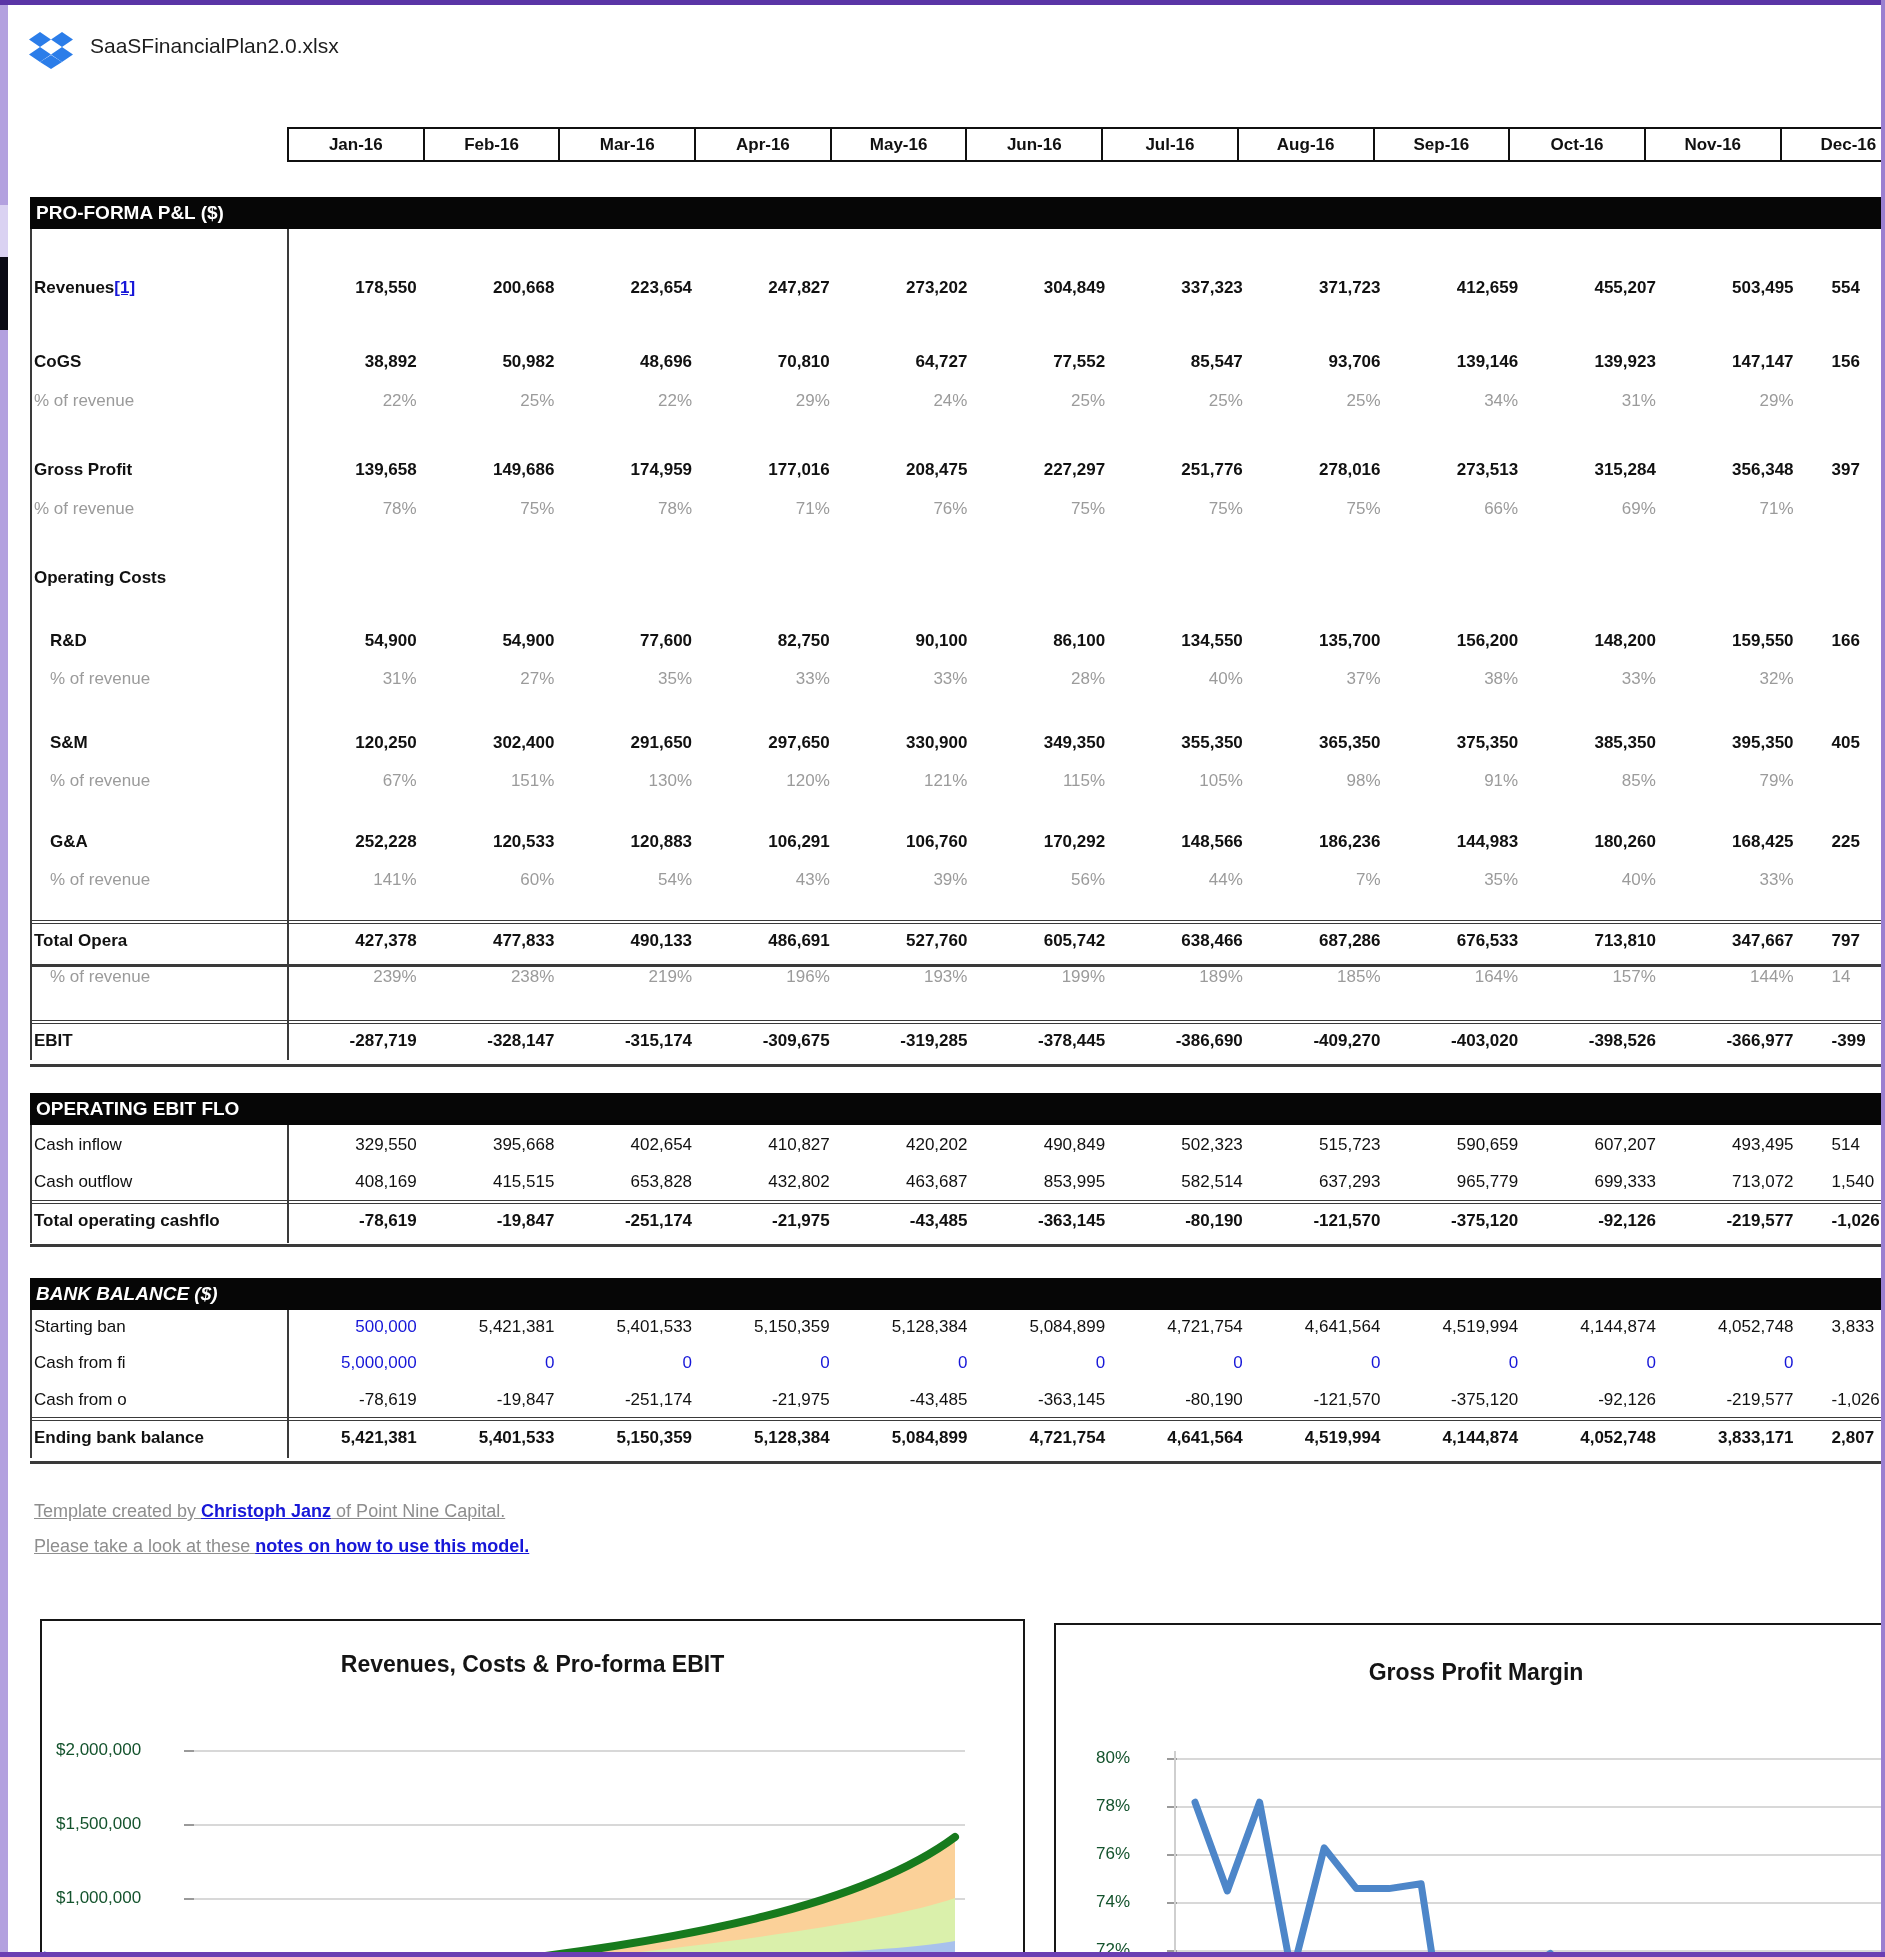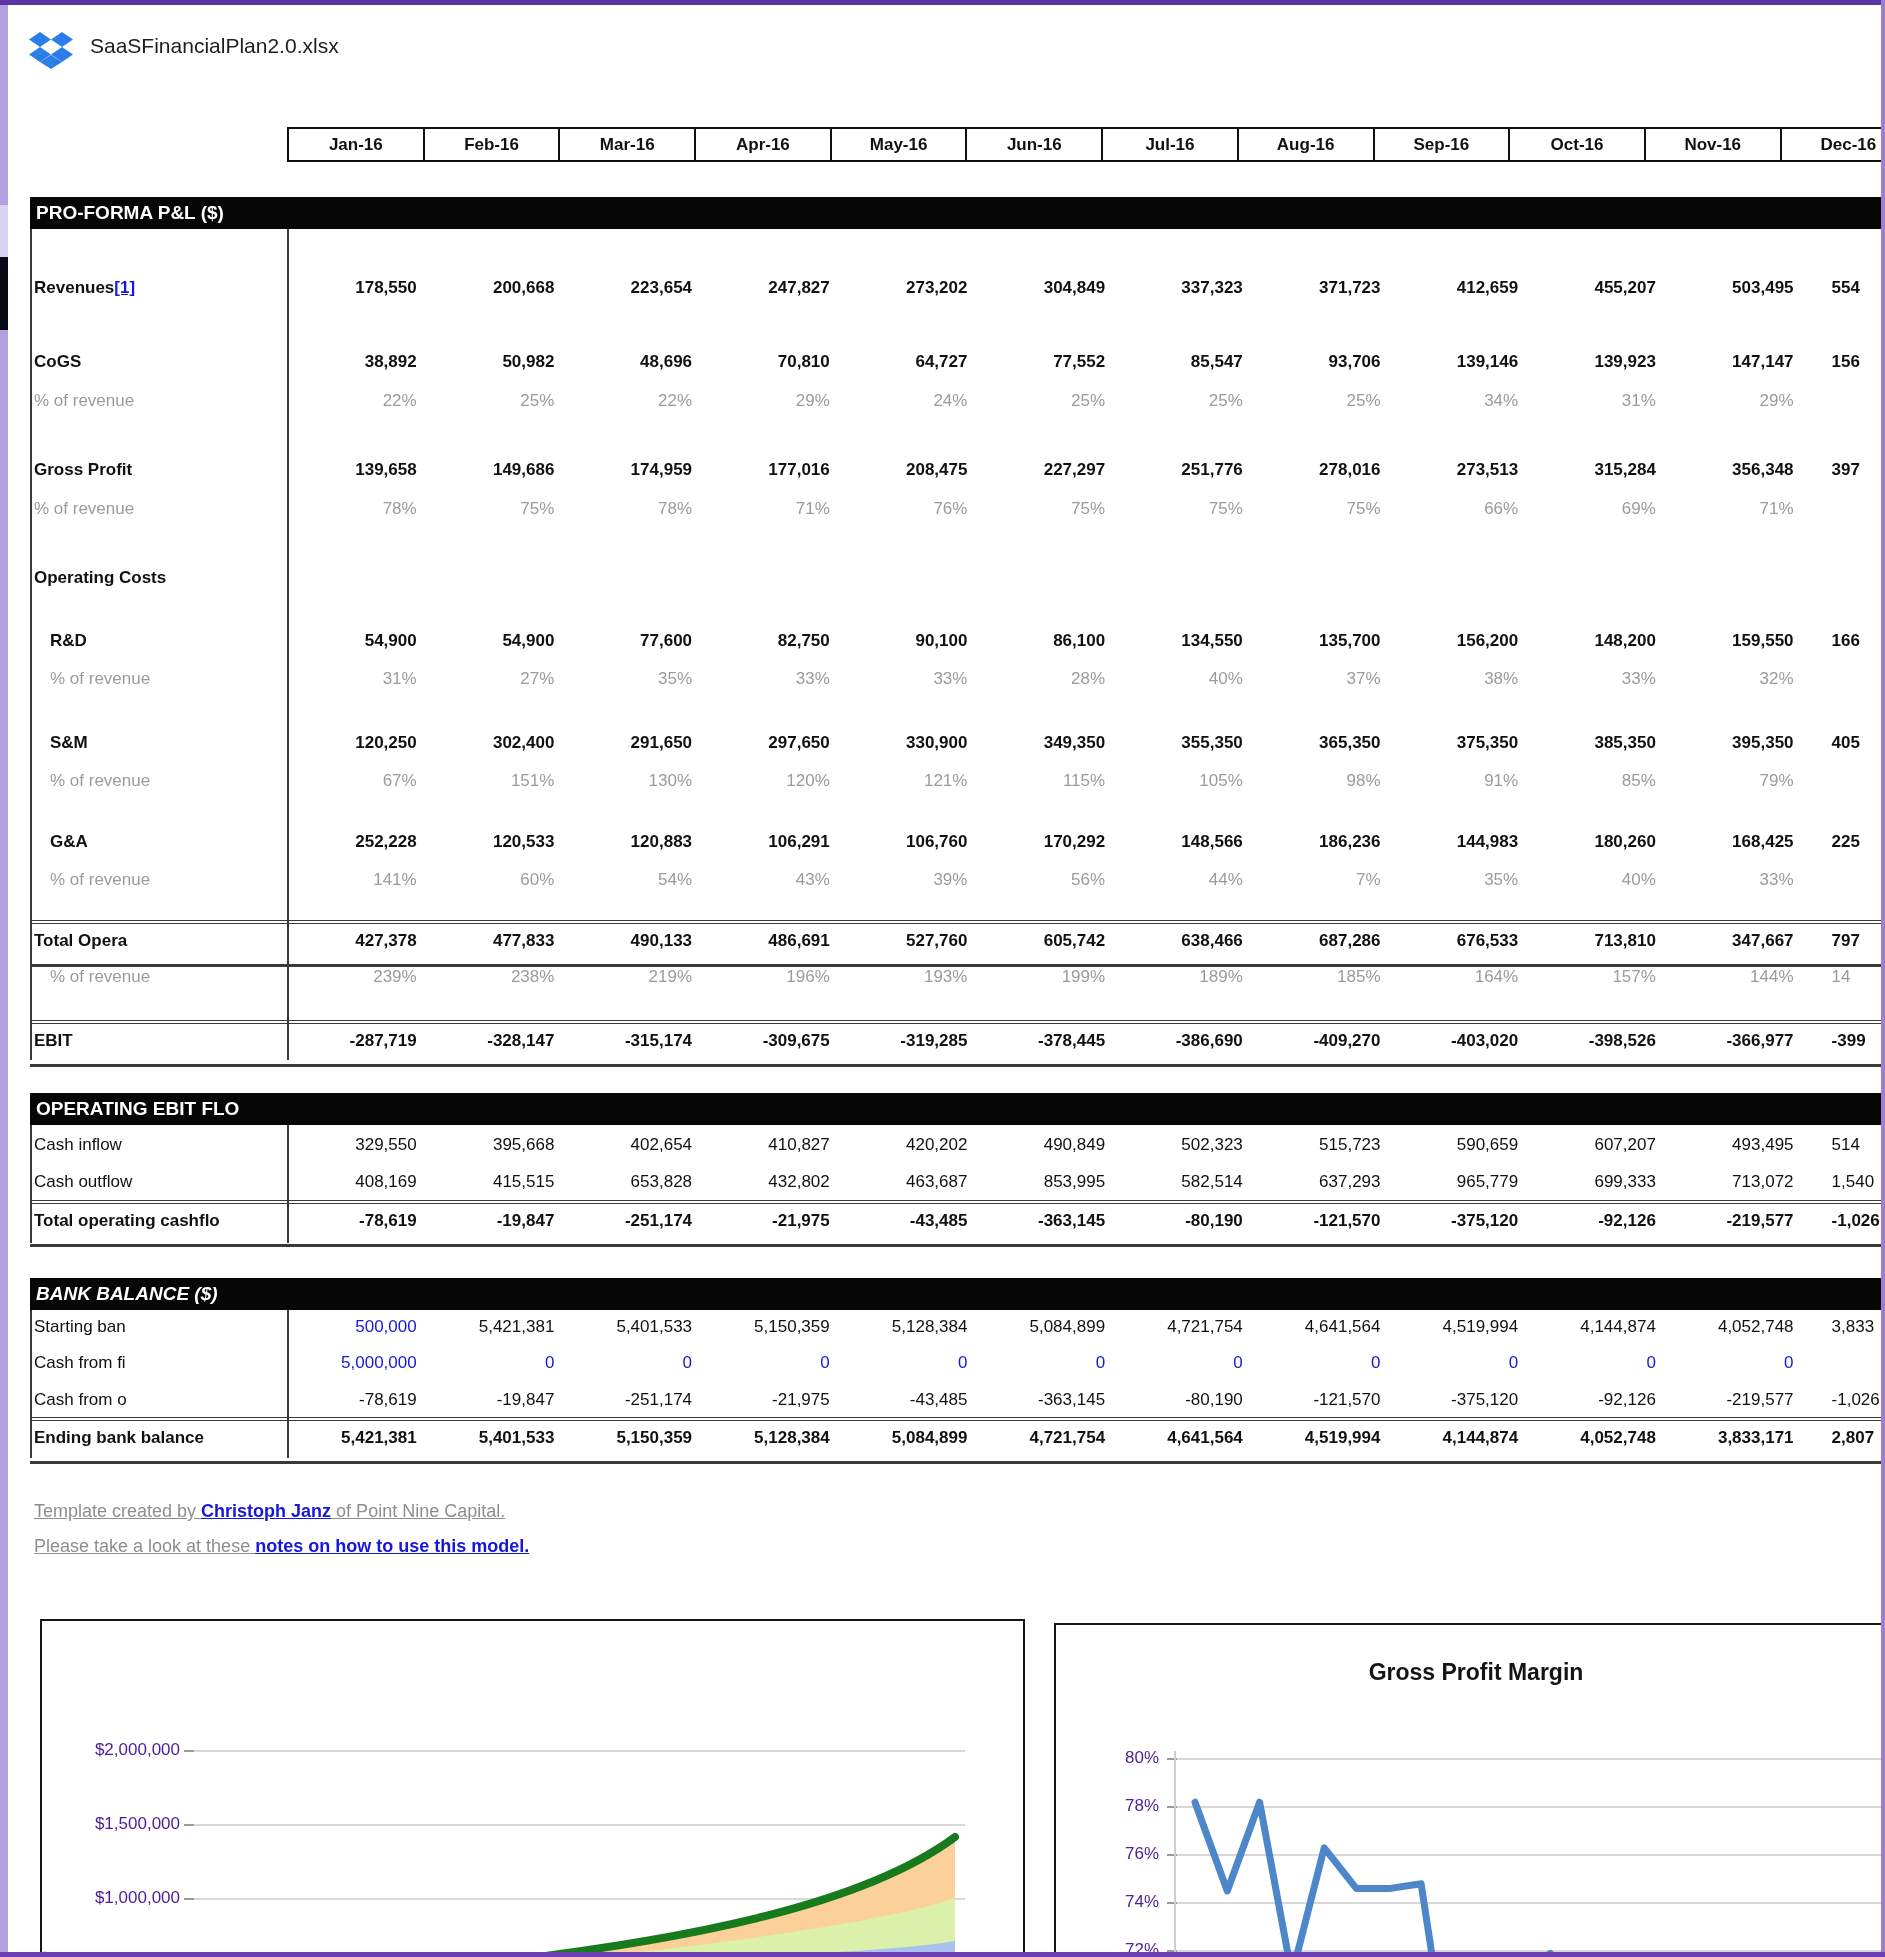--- a/index.html
+++ b/index.html
@@ -34,21 +34,21 @@
   .blue{color:#1717d8}
   .row-total{height:40px;line-height:33px;border-top:4px double #3a3a3a;border-bottom:3px solid #3a3a3a;background:#fff}
   .vline{position:absolute;width:2px;background:#3a3a3a;z-index:4}
   .sup-link{color:#1717d8;text-decoration:underline;cursor:pointer}
   
   .footer-line{position:absolute;left:34px;font-size:18px;color:#8e8e8e;text-decoration:underline;z-index:3}
   .footer-line a{color:#1717d8;font-weight:700;text-decoration:underline;cursor:pointer}
   
   .chart-box{position:absolute;border:2px solid #161616;background:#fff;box-sizing:border-box}
   .chart-title{position:absolute;left:0;width:100%;text-align:center;font-weight:700;font-size:23px;color:#141414}
-  .ytick{position:absolute;text-align:right;font-size:17px;color:#4c1d95}
+  .ytick{position:absolute;font-size:17px;color:#14532d}
   svg{position:absolute;left:0;top:0}
 </style>
 </head>
 <body>
 
 <div class="viewport">
 
   <div class="frame-top"></div>
   <div class="frame-right"></div>
   <div class="frame-bottom"></div>
@@ -415,20 +415,21 @@
     </div>
 
   <div class="footer-line" style="top:1501px">
     <span>Template created by </span><a>Christoph Janz</a><span> of Point Nine Capital.</span>
   </div>
   <div class="footer-line" style="top:1536px">
     <span>Please take a look at these </span><a>notes on how to use this model.</a>
   </div>
 
   <div class="chart-box" style="left:40px;top:1619px;width:985px;height:420px">
+    <div class="chart-title" style="top:30px">Revenues, Costs &amp; Pro-forma EBIT</div>
     <div id="left-ticks">
         <div class="ytick" style="left: 14px; width: 124px; top: 119px;">$2,000,000</div>
         <div class="ytick" style="left: 14px; width: 124px; top: 193px;">$1,500,000</div>
         <div class="ytick" style="left: 14px; width: 124px; top: 267px;">$1,000,000</div>
       </div>
     <svg width="981" height="416">
       <g id="left-grid">
           <line x1="150" y1="130" x2="923" y2="130" stroke="#d8d8d8" stroke-width="2"></line>
           <line x1="142" y1="130" x2="152" y2="130" stroke="#9a9a9a" stroke-width="2"></line>
           <line x1="150" y1="204" x2="923" y2="204" stroke="#d8d8d8" stroke-width="2"></line>

